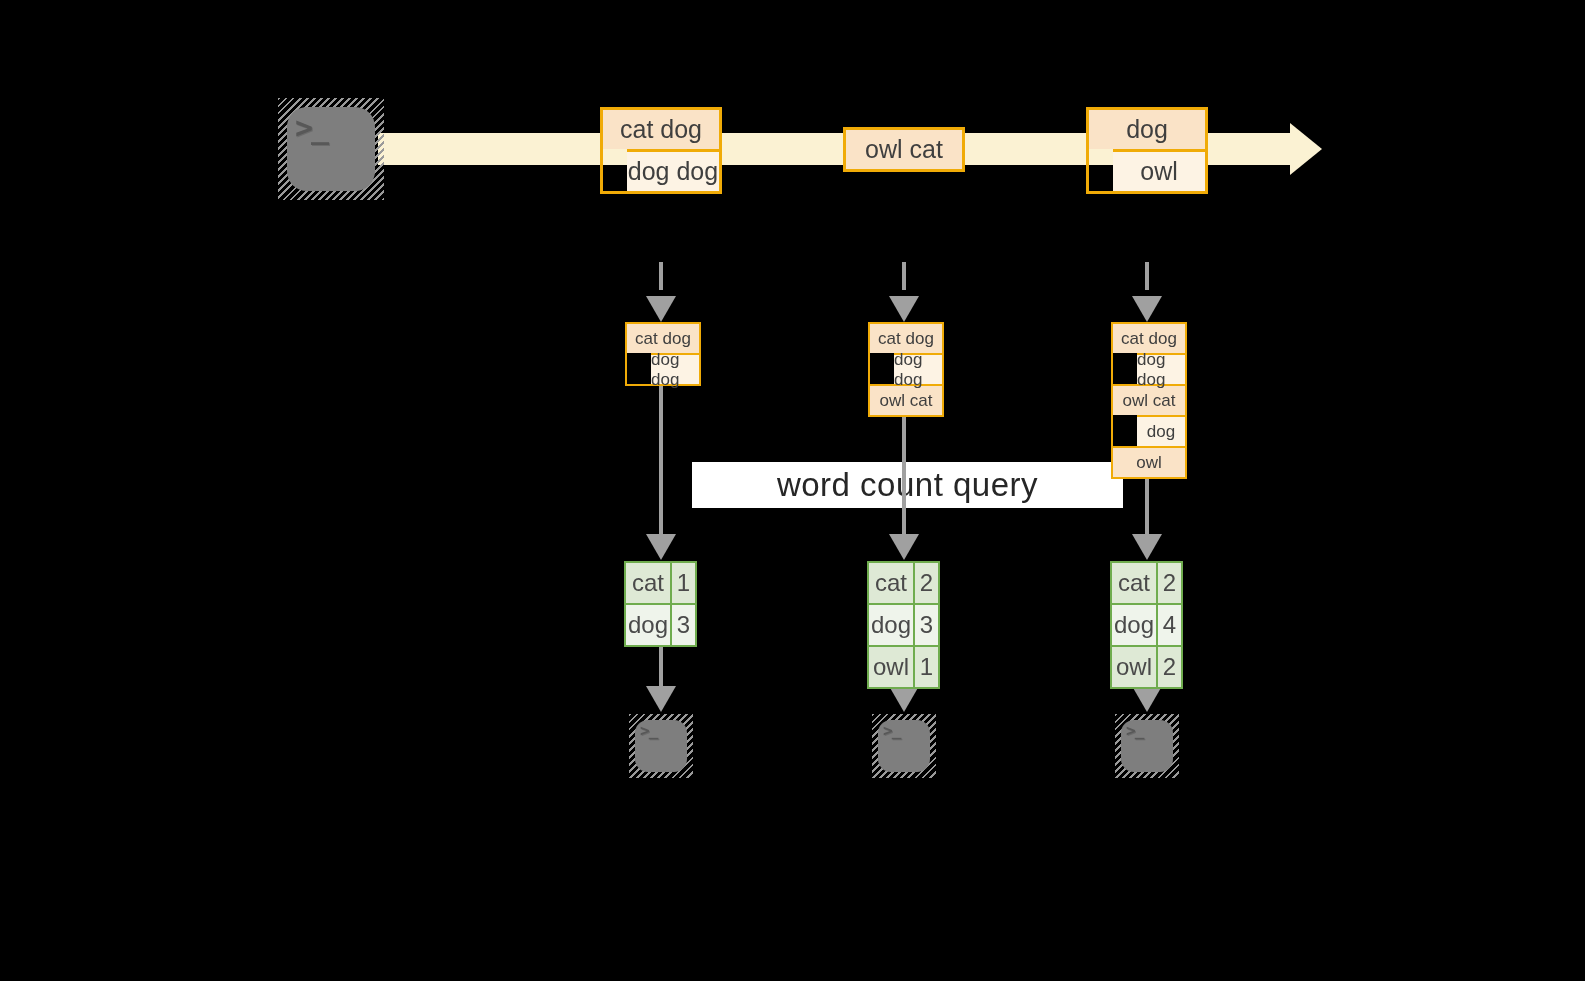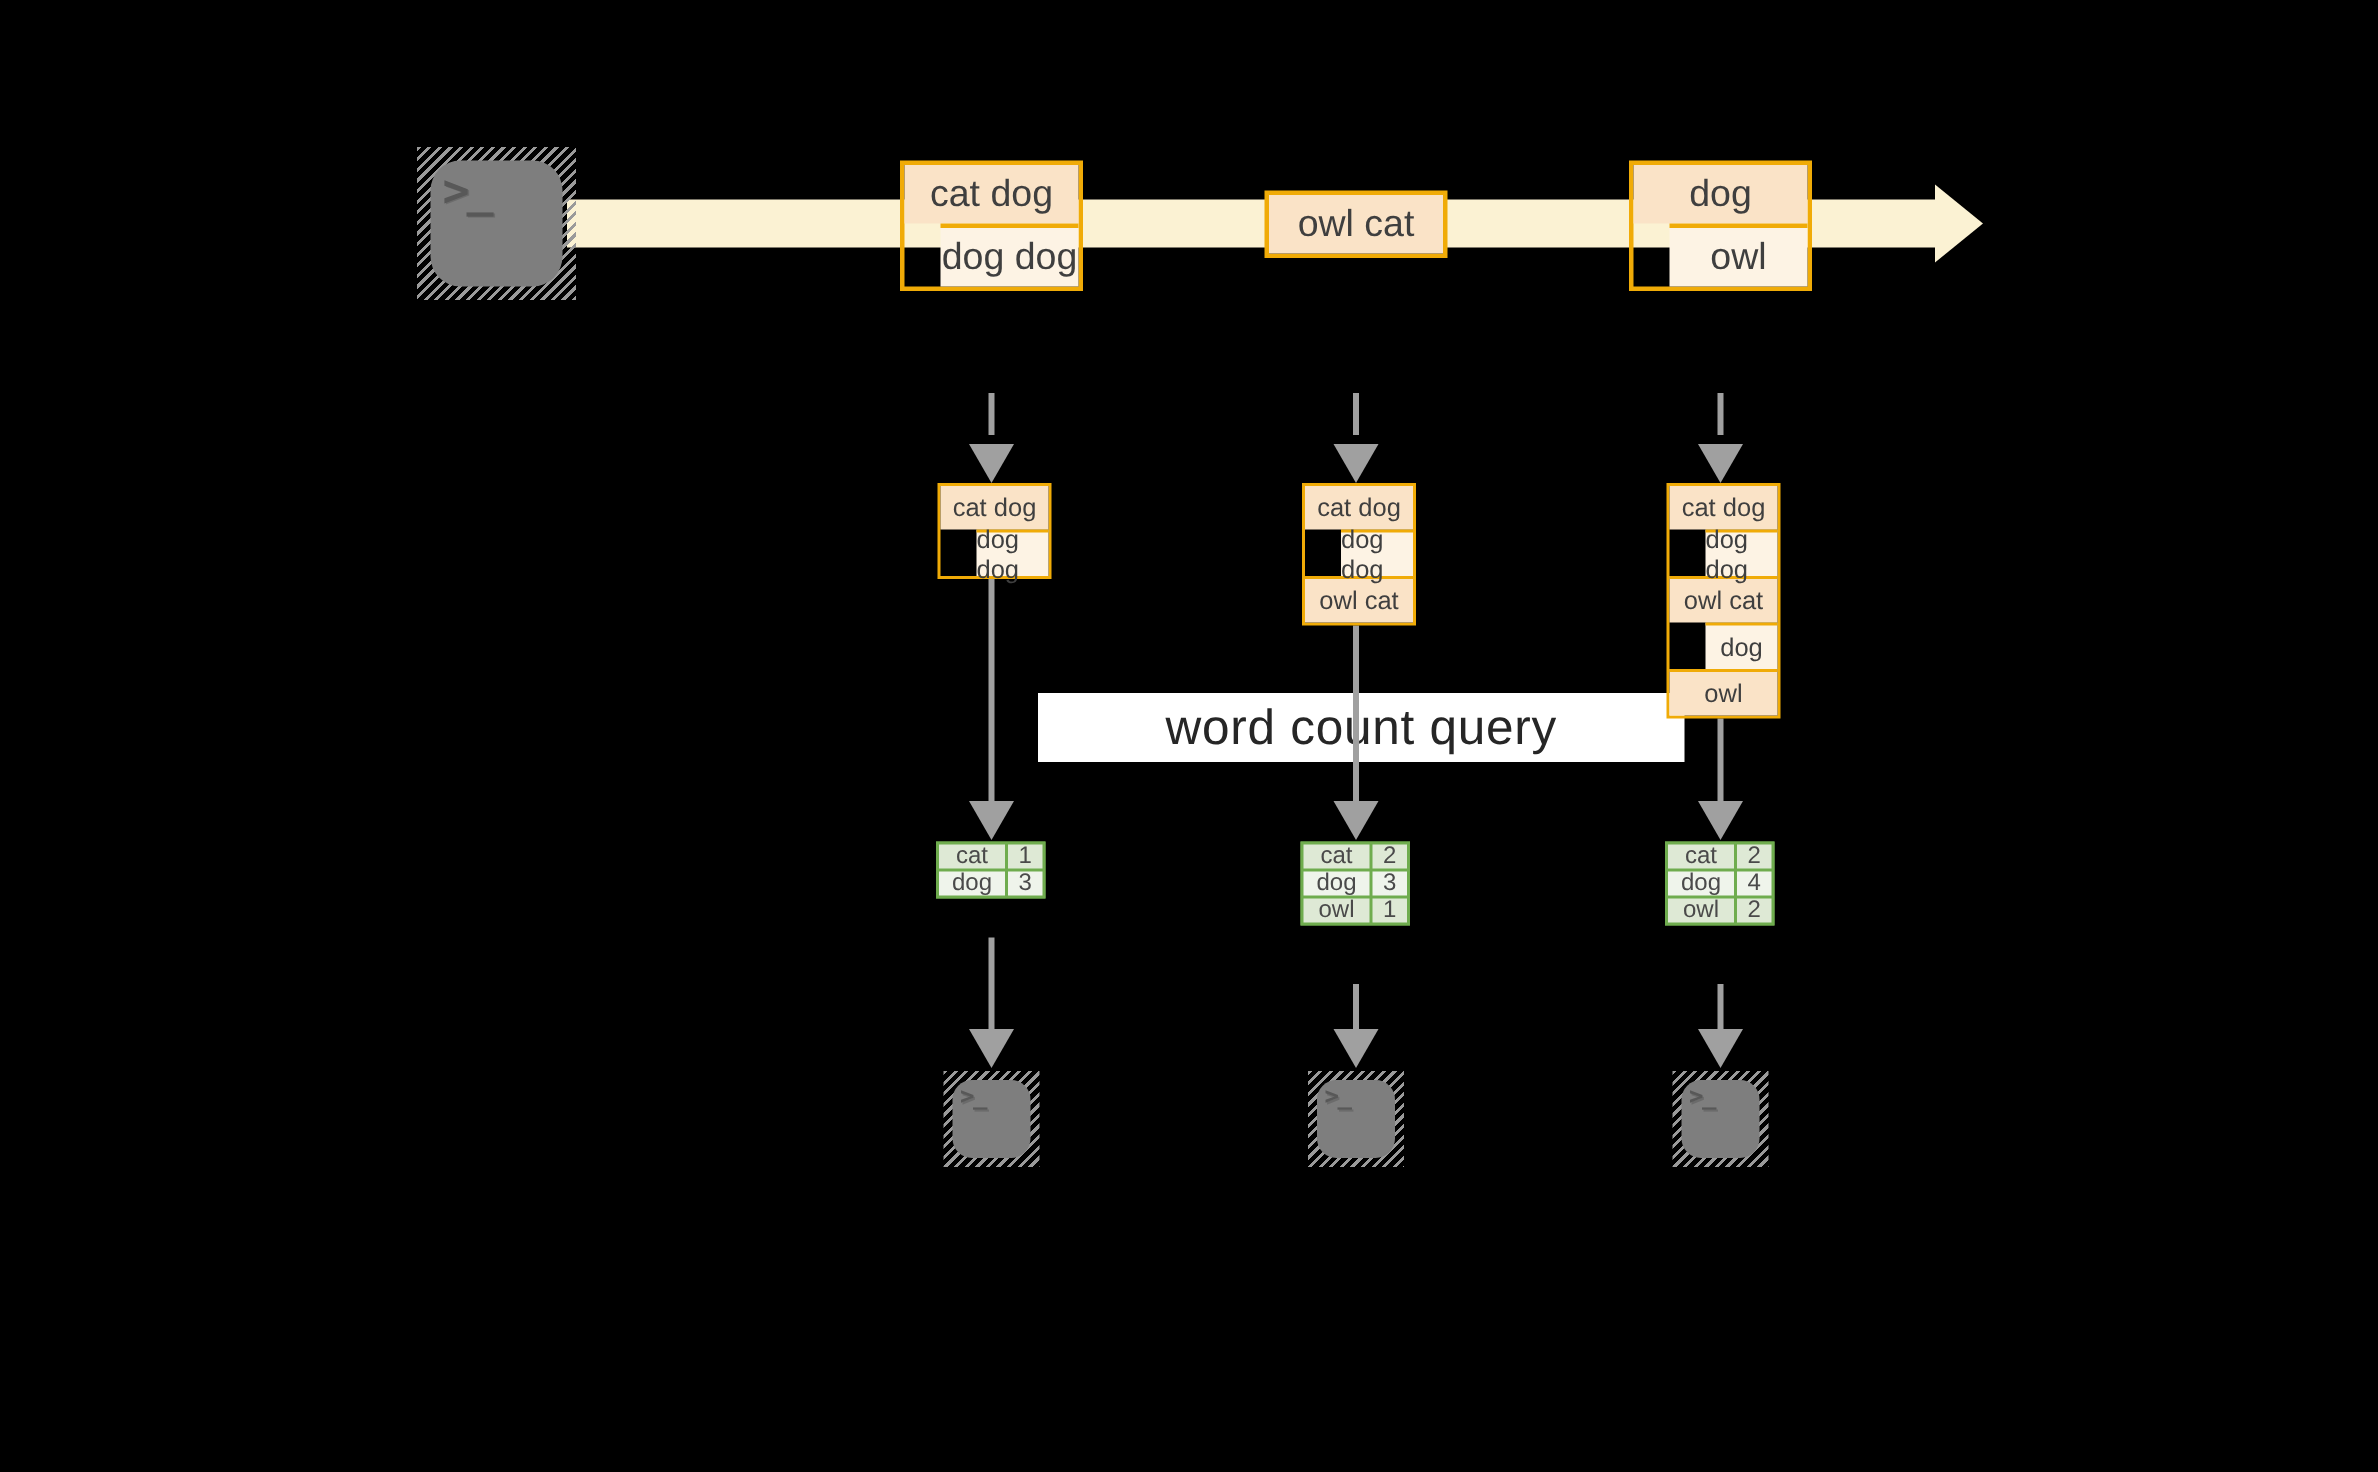--- a/index.html
+++ b/index.html
@@ -47,22 +47,22 @@
   .ahead{position:absolute;width:0;height:0;z-index:2;
     border-left:15px solid transparent;border-right:15px solid transparent;border-top:26px solid var(--gray);}
 
   
   .query-band{position:absolute;left:692px;top:462px;width:431px;height:46px;background:#ffffff;z-index:1;
     display:flex;align-items:center;justify-content:center;font-size:33px;font-weight:300;color:#262626;letter-spacing:.5px;}
 
   
   .count-table{position:absolute;z-index:3;display:grid;grid-template-columns:44px 23px;gap:2px;
     background:var(--green);border:2px solid var(--green);}
-  .count-table .tcell{height:16px;display:flex;align-items:center;justify-content:center;
-    font-size:16px;color:#4A4A4A;}
+  .count-table .tcell{height:40px;display:flex;align-items:center;justify-content:center;
+    font-size:24px;color:#4A4A4A;}
   .g-dark{background:var(--gdark);}
   .g-light{background:var(--glight);}
 
   
   .terminal{position:absolute;z-index:3;}
   .terminal .hatch{position:absolute;inset:0;
     background:repeating-linear-gradient(135deg,#9a9a9a 0 2px,transparent 2px 5px);}
   .terminal .body{position:absolute;background:var(--term);}
   .terminal .glyph{position:absolute;color:#585858;font-family:"DejaVu Sans Mono",monospace;font-weight:bold;
     text-shadow:1px 1px 0 rgba(0,0,0,.15);}

